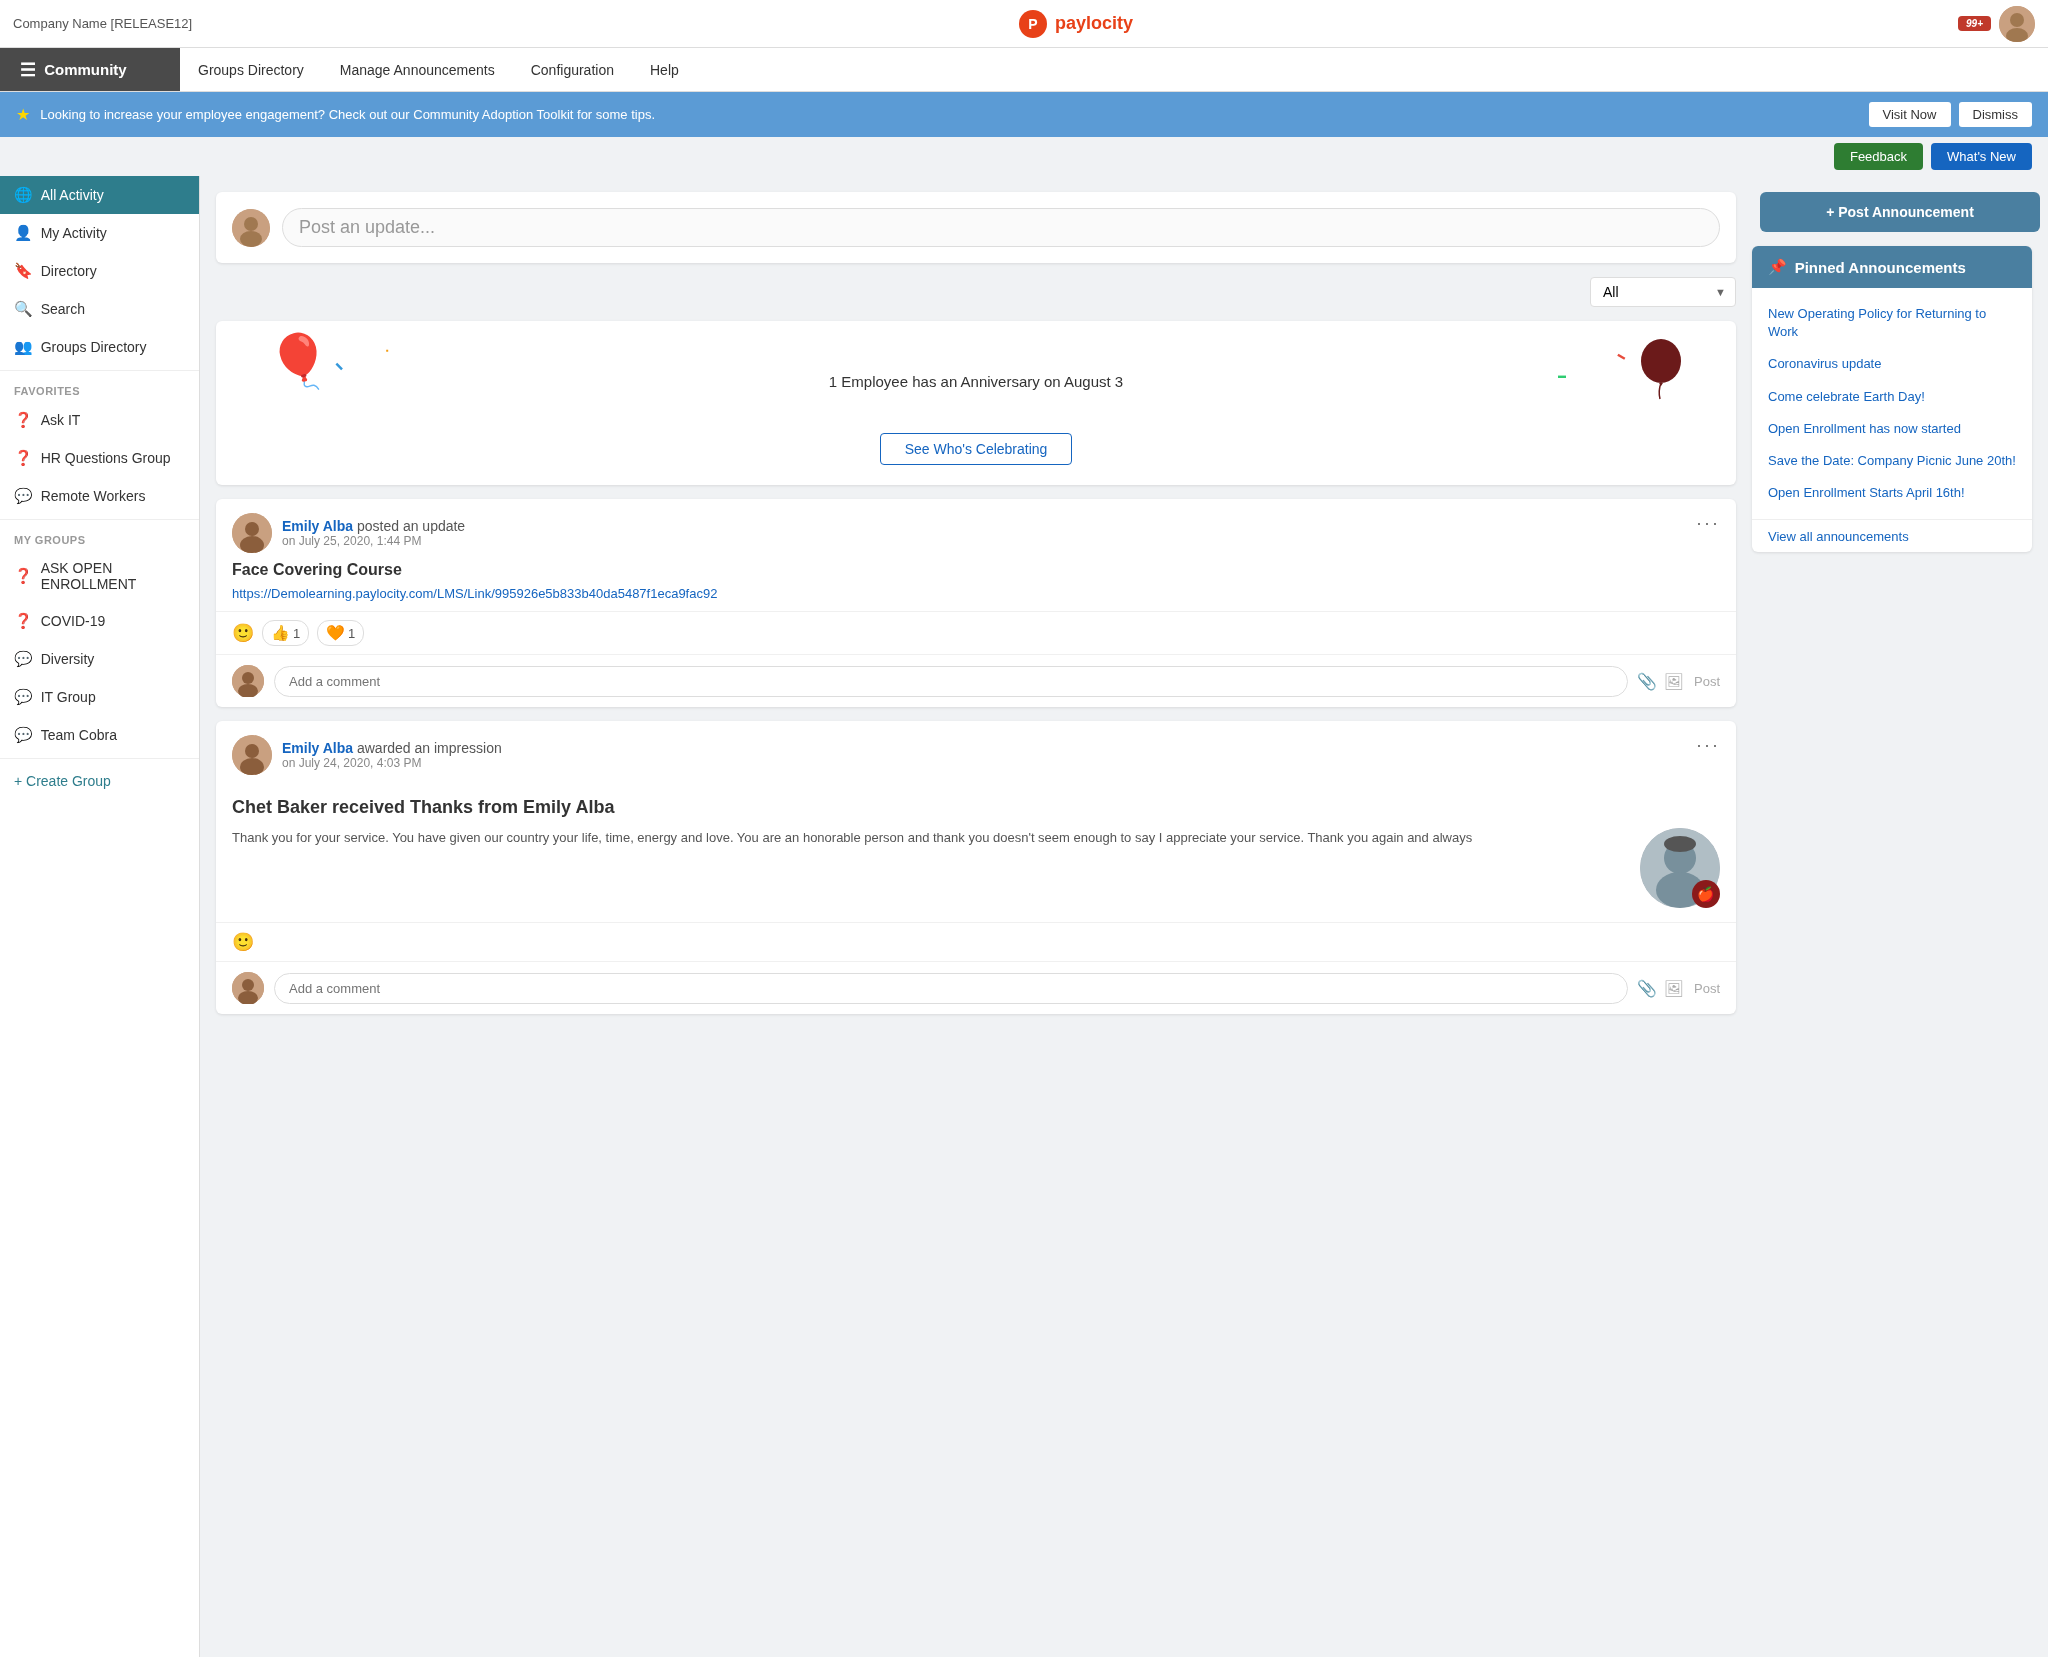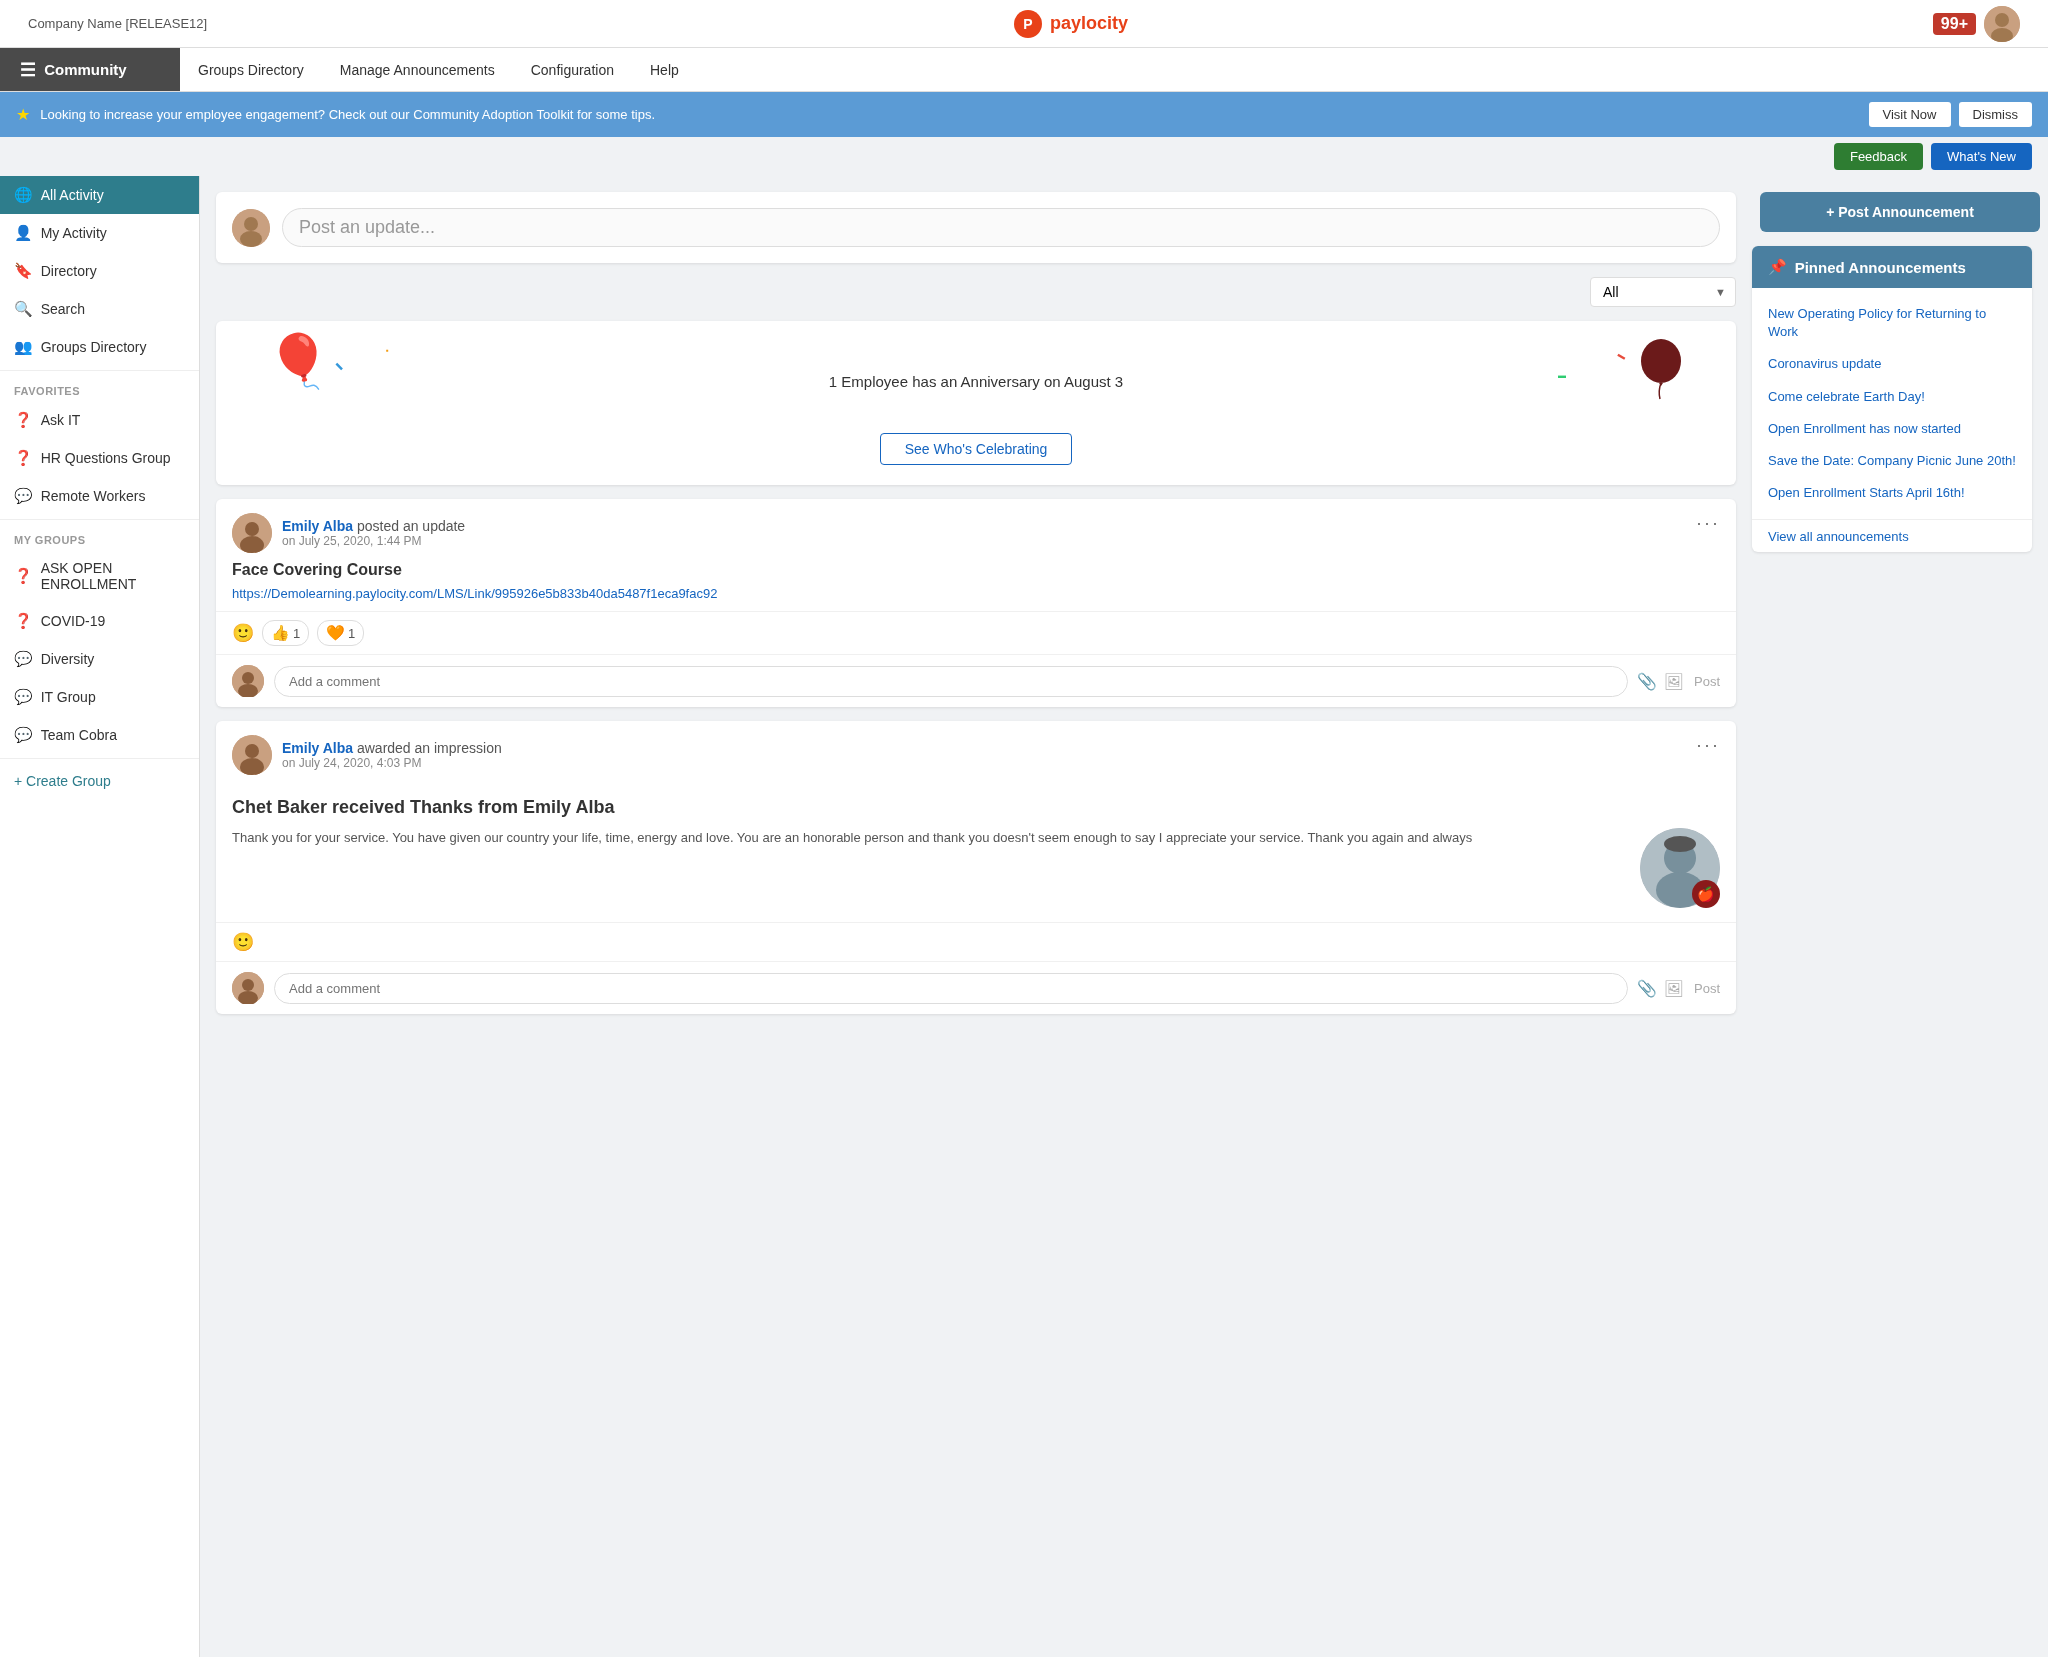--- a/index.html
+++ b/index.html
@@ -1,23 +1,23 @@
 <!DOCTYPE html>
 <html><head>
   <meta charset="utf-8">
   <style>
     * { box-sizing: border-box; margin: 0; padding: 0; }
     body { font-family: 'Segoe UI', Arial, sans-serif; font-size: 14px; background: #f0f2f4; color: #333; }
 
     
-    .top-bar { display: flex; align-items: center; justify-content: space-between; background: #fff; border-bottom: 1px solid #ddd; padding: 0 28px; height: 48px; }
+    .top-bar { display: flex; align-items: center; justify-content: space-between; background: #fff; border-bottom: 1px solid #ddd; padding: 0 13px; height: 48px; }
     .top-bar-left { font-size: 13px; color: #555; }
     .top-bar-logo { display: flex; align-items: center; gap: 6px; }
     .top-bar-right { display: flex; align-items: center; gap: 8px; }
-    .notif-badge { background: #c0392b; color: white; font-size: 16px; font-weight: bold; padding: 2px 8px; border-radius: 4px; }
+    .notif-badge { background: #c0392b; color: white; font-size: 10px; font-weight: bold; padding: 2px 8px; border-radius: 4px; font-style: italic; }
     .avatar-circle { width: 36px; height: 36px; border-radius: 50%; background: #c9a080; overflow: hidden; display: flex; align-items: center; justify-content: center; }
     .avatar-circle svg { width: 36px; height: 36px; }
 
     
     .nav-bar { display: flex; align-items: center; background: #fff; border-bottom: 1px solid #ddd; height: 44px; padding: 0; }
     .nav-community { background: #4a4a4a; color: white; font-size: 15px; font-weight: bold; padding: 0 20px; height: 100%; display: flex; align-items: center; gap: 8px; min-width: 180px; }
     .hamburger { font-size: 18px; }
     .nav-links { display: flex; align-items: center; height: 100%; }
     .nav-link { padding: 0 18px; height: 100%; display: flex; align-items: center; font-size: 14px; color: #333; cursor: pointer; border: none; background: none; }
 

